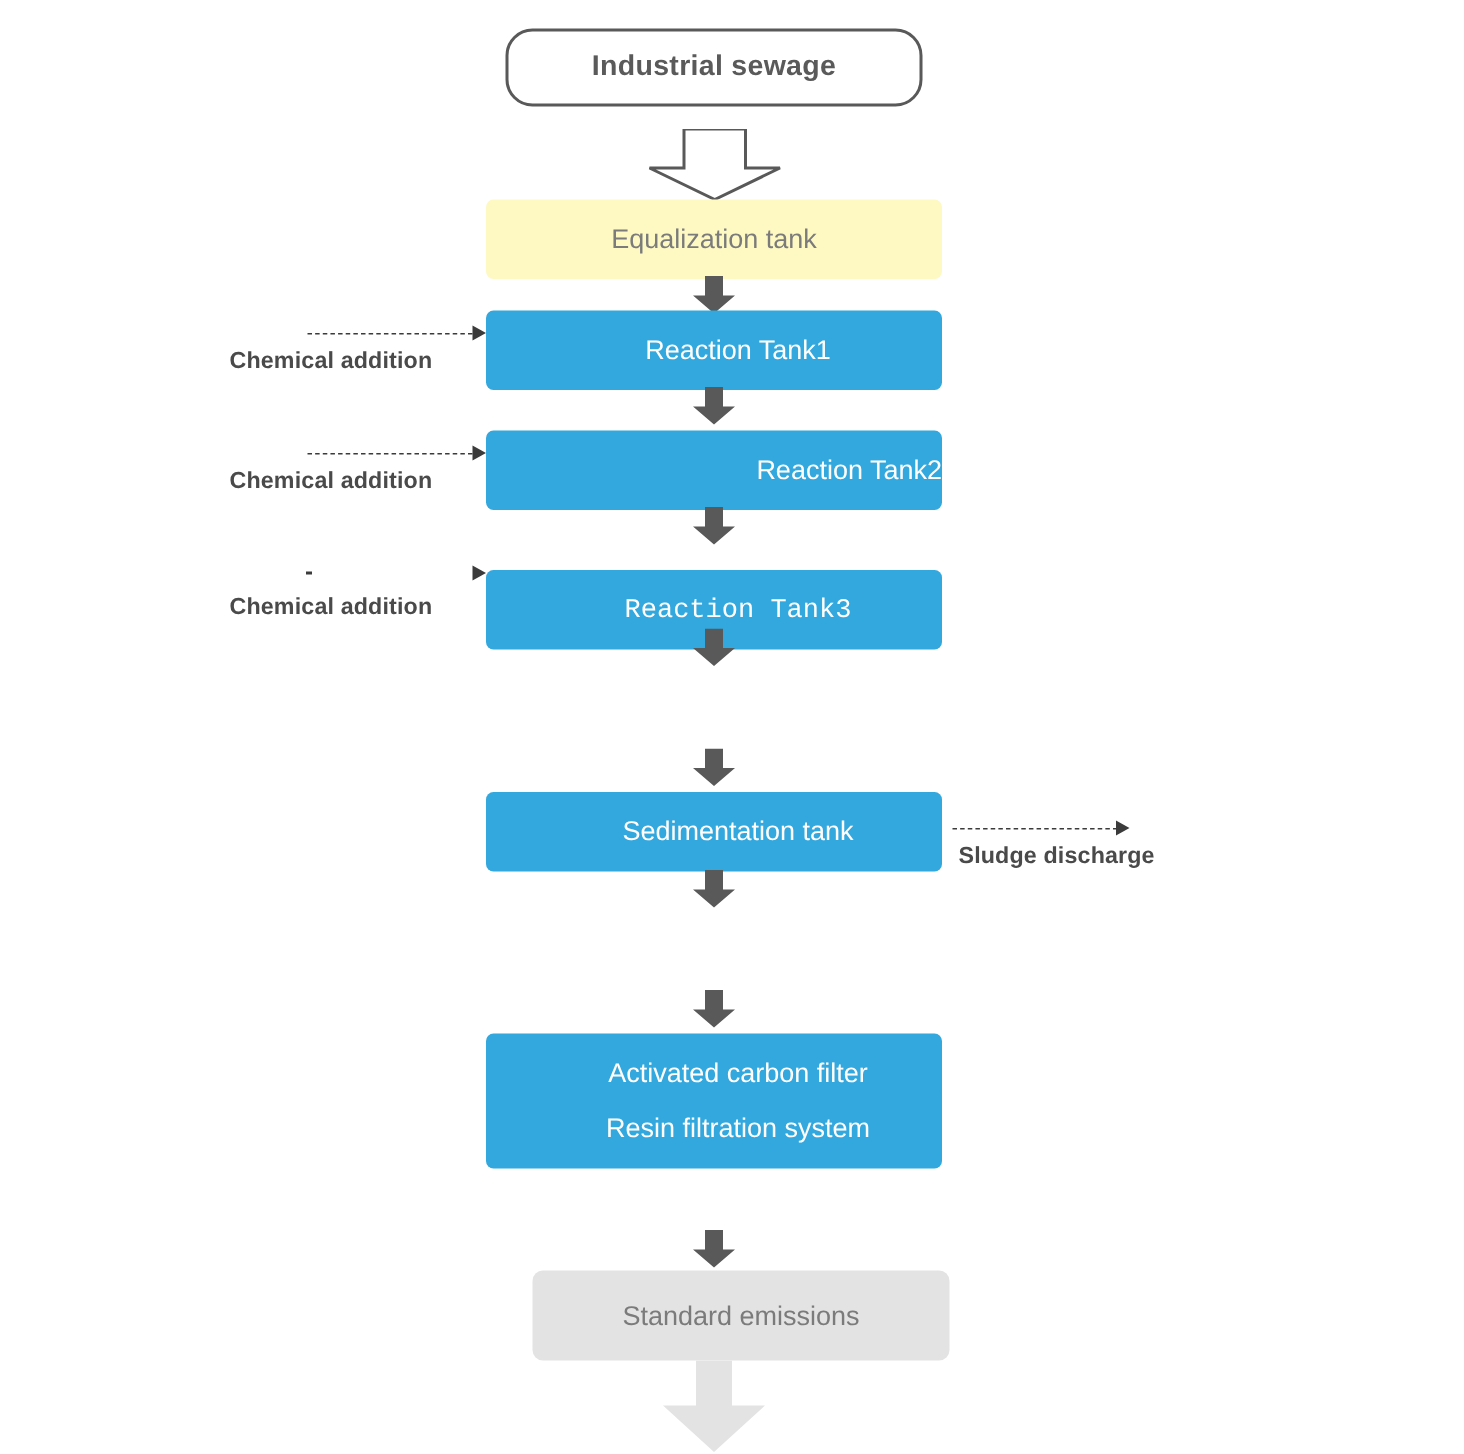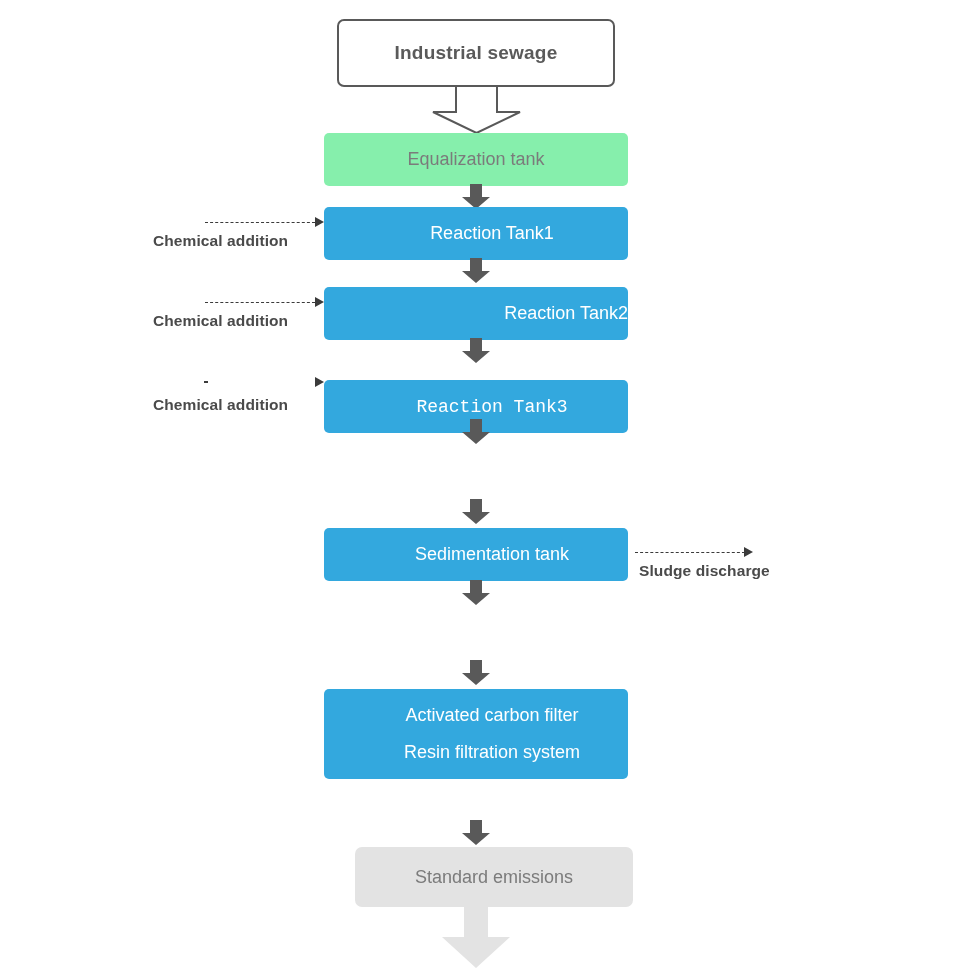--- a/index.html
+++ b/index.html
@@ -23,34 +23,34 @@
     align-items: center;
     justify-content: center;
     border-radius: 5px;
     text-align: center;
     white-space: nowrap;
   }
   .node-start {
     left: 337px;
     top: 19px;
     width: 278px;
-    height: 68px;
+    height: 52px;
     background: #ffffff;
     border: 2px solid #595959;
-    border-radius: 7px;
+    border-radius: 18px;
     color: #5a5a5a;
     font-size: 19px;
     font-weight: bold;
     letter-spacing: .2px;
   }
   .node-gray {
     left: 324px;
     width: 304px;
     height: 53px;
-    background: #86efac;
+    background: #fef9c3;
     color: #7b7b7b;
     font-size: 18px;
     font-weight: normal;
   }
   .node-end {
     left: 337px;
     top: 847px;
     width: 278px;
     height: 60px;
     background: #e3e3e3;

